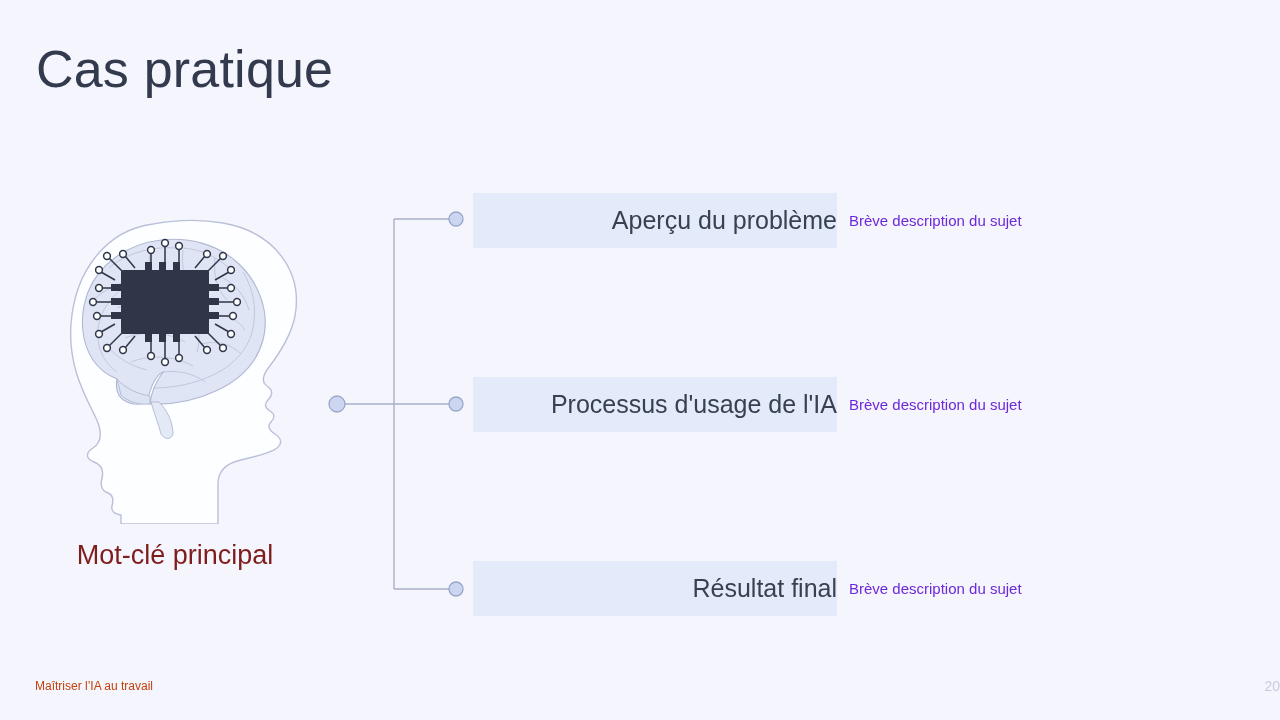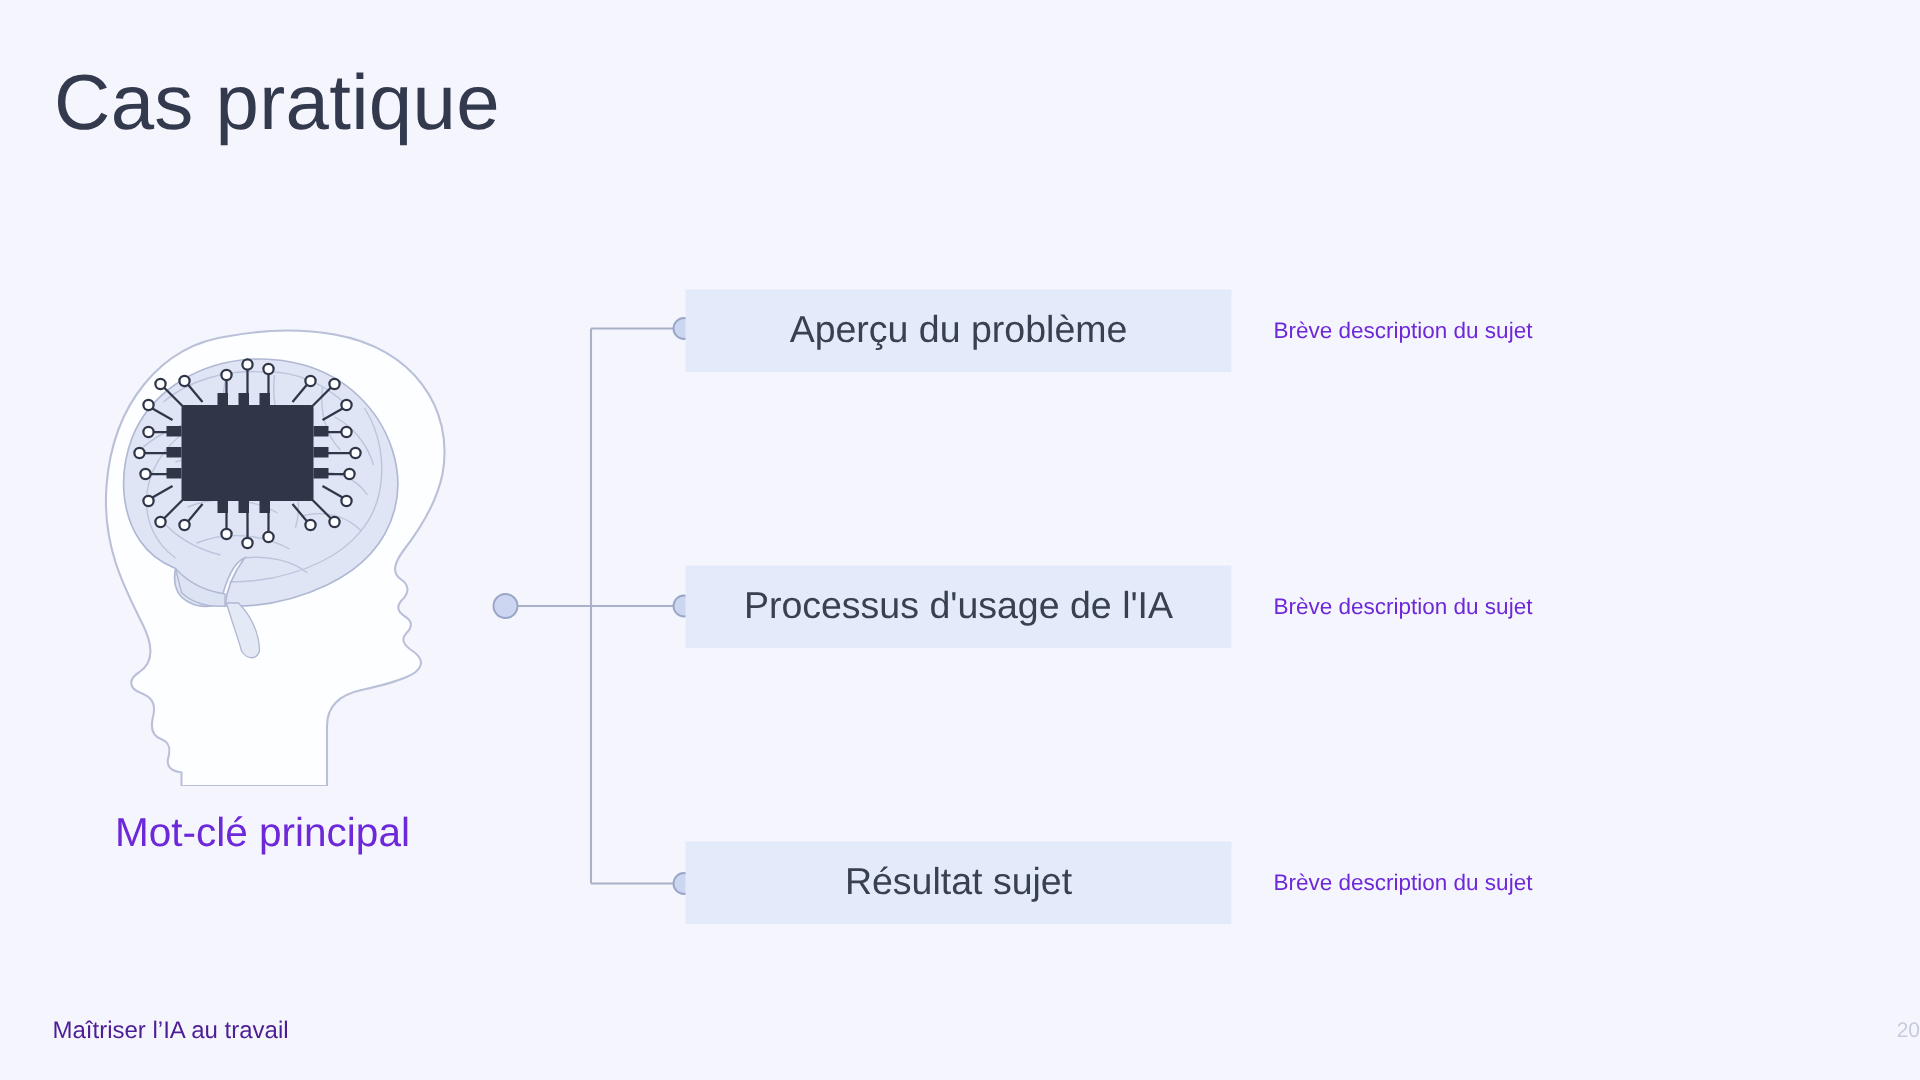--- a/index.html
+++ b/index.html
@@ -47,47 +47,47 @@
   }
   #illustration svg { display: block; }
 
   #keyword-label {
     position: absolute;
     left: 0;
     top: 540px;
     width: 350px;
     text-align: center;
     font-size: 27px;
-    color: #6d28d9;
+    color: #7f1d1d;
     font-weight: 400;
     white-space: nowrap;
   }
 
   
   #connector {
     position: absolute;
     left: 320px;
     top: 180px;
     width: 180px;
     height: 440px;
     pointer-events: none;
   }
 
   
   .row { position: absolute; left: 457px; }
   .row-box {
     position: absolute;
-    left: 0;
+    left: 16px;
     top: 0;
     width: 364px;
     height: 55px;
     background: #e3ebfa;
     display: flex;
     align-items: center;
-    justify-content: center;
+    justify-content: flex-end;
   }
   .row-box-label {
     font-size: 25px;
     color: #39404f;
     font-weight: 400;
     line-height: 1;
     white-space: nowrap;
   }
   .row-desc {
     position: absolute;
@@ -103,22 +103,22 @@
 
   #row-0 { top: 193px; }
   #row-1 { top: 377px; }
   #row-2 { top: 561px; }
 
   
   #footer-text {
     position: absolute;
     left: 35px;
     top: 679px;
-    font-size: 16px;
-    color: #4c1d95;
+    font-size: 12px;
+    color: #c2410c;
     white-space: nowrap;
   }
   #page-number {
     position: absolute;
     right: 36px;
     top: 678px;
     font-size: 14px;
     color: #c7cbdc;
     white-space: nowrap;
   }
@@ -307,21 +307,21 @@
 
   <div class="row" id="row-1">
     <div class="row-box">
       <span class="row-box-label">Processus d'usage de l'IA</span>
     </div>
     <div class="row-desc">Brève description du sujet</div>
   </div>
 
   <div class="row" id="row-2">
     <div class="row-box">
-      <span class="row-box-label">Résultat sujet</span>
+      <span class="row-box-label">Résultat final</span>
     </div>
     <div class="row-desc">Brève description du sujet</div>
   </div>
 
   <div id="footer-text">Maîtriser l’IA au travail</div>
   <div id="page-number">20</div>
 
 </div>
 
 </body></html>

